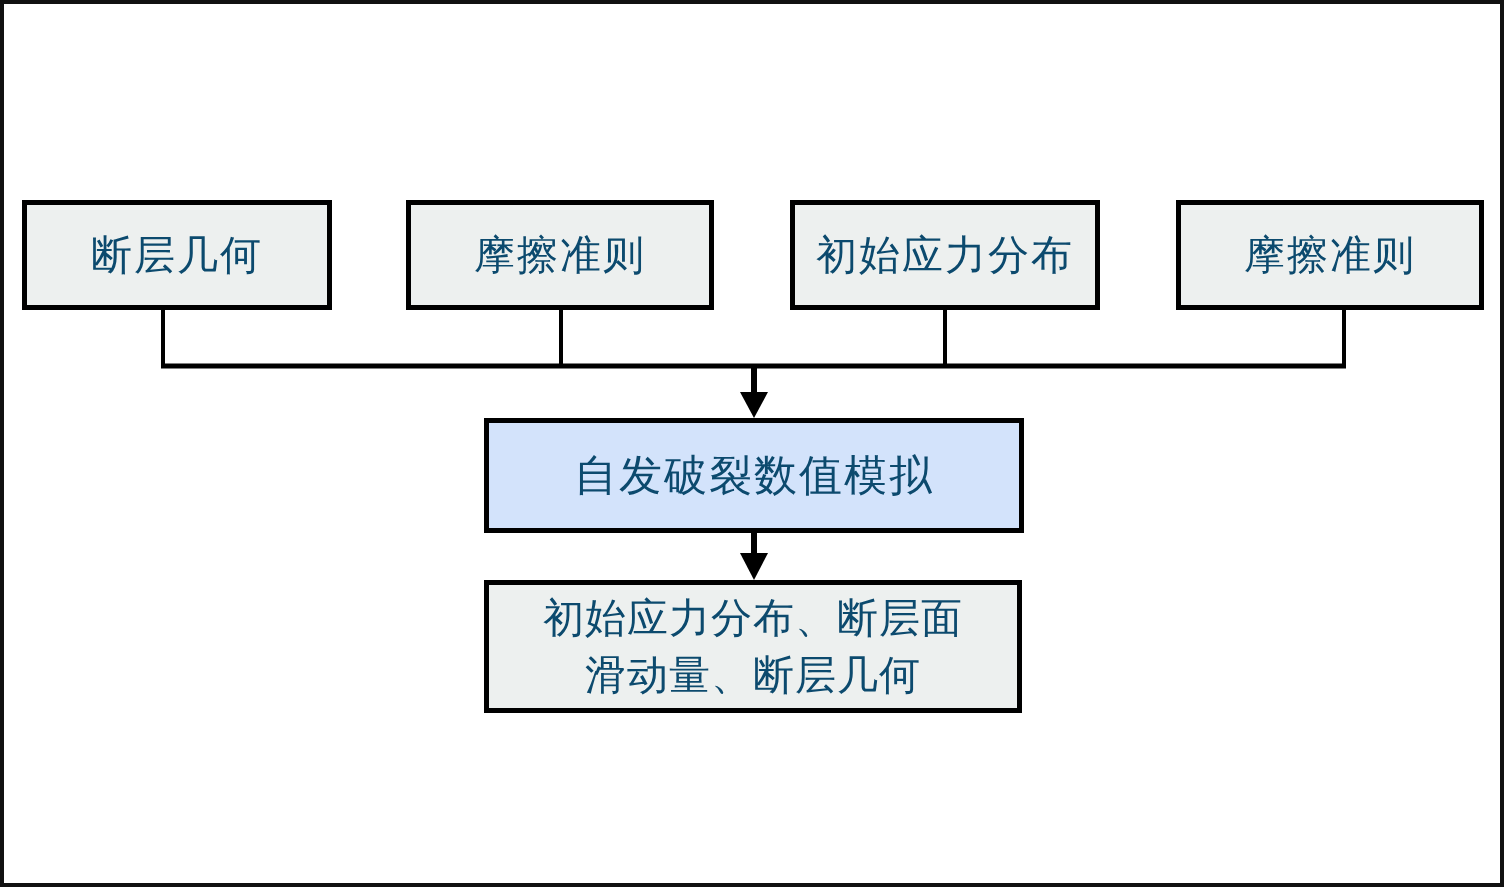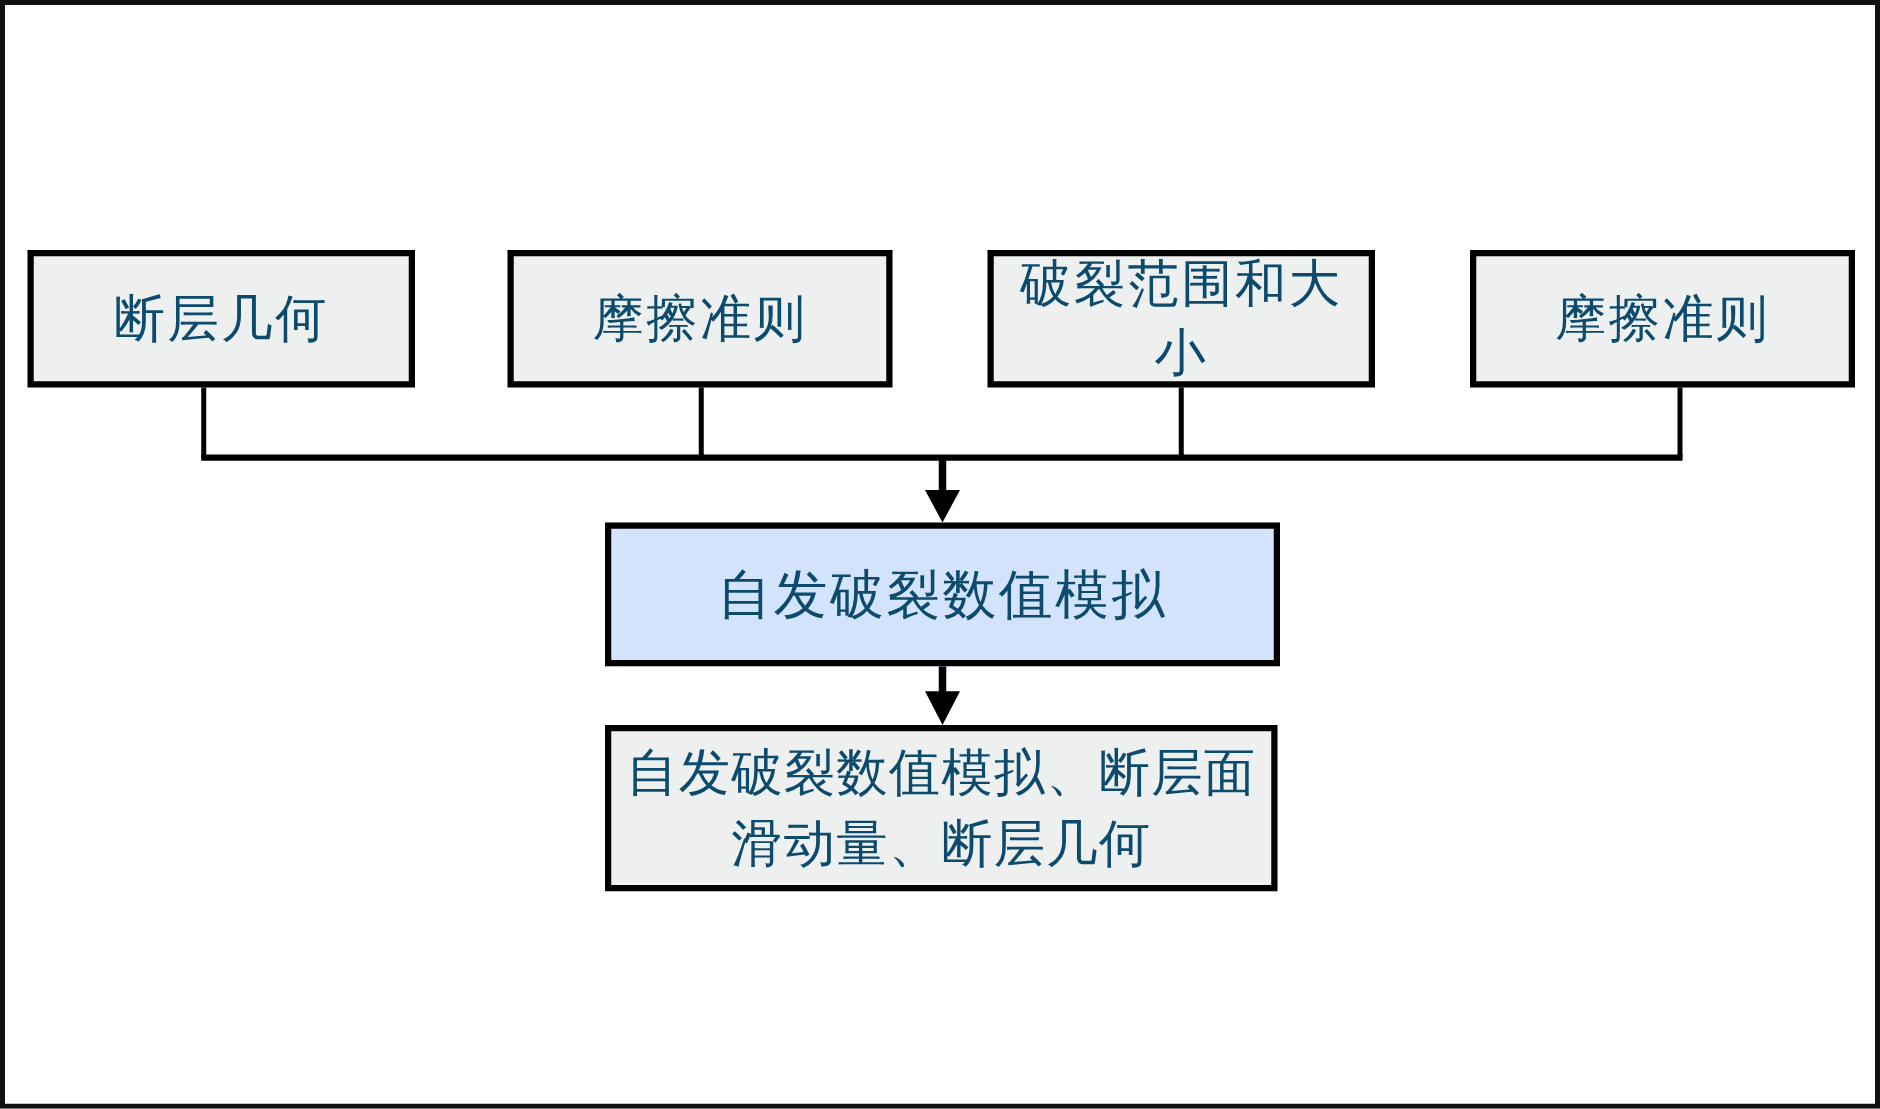--- a/index.html
+++ b/index.html
@@ -98,29 +98,29 @@
 
   <div class="node input-node n1">
     <span>断层几何</span>
   </div>
 
   <div class="node input-node n2">
     <span>摩擦准则</span>
   </div>
 
   <div class="node input-node n3">
-    <span>破裂范围和大小</span>
+    <span>初始应力分布</span>
   </div>
 
   <div class="node input-node n4">
     <span>摩擦准则</span>
   </div>
 
   <div class="node process-node">
     <span>自发破裂数值模拟</span>
   </div>
 
   <div class="node output-node">
-    <span class="line">自发破裂数值模拟、断层面</span>
+    <span class="line">初始应力分布、断层面</span>
     <span class="line">滑动量、断层几何</span>
   </div>
 
 </div>
 
 </body></html>

